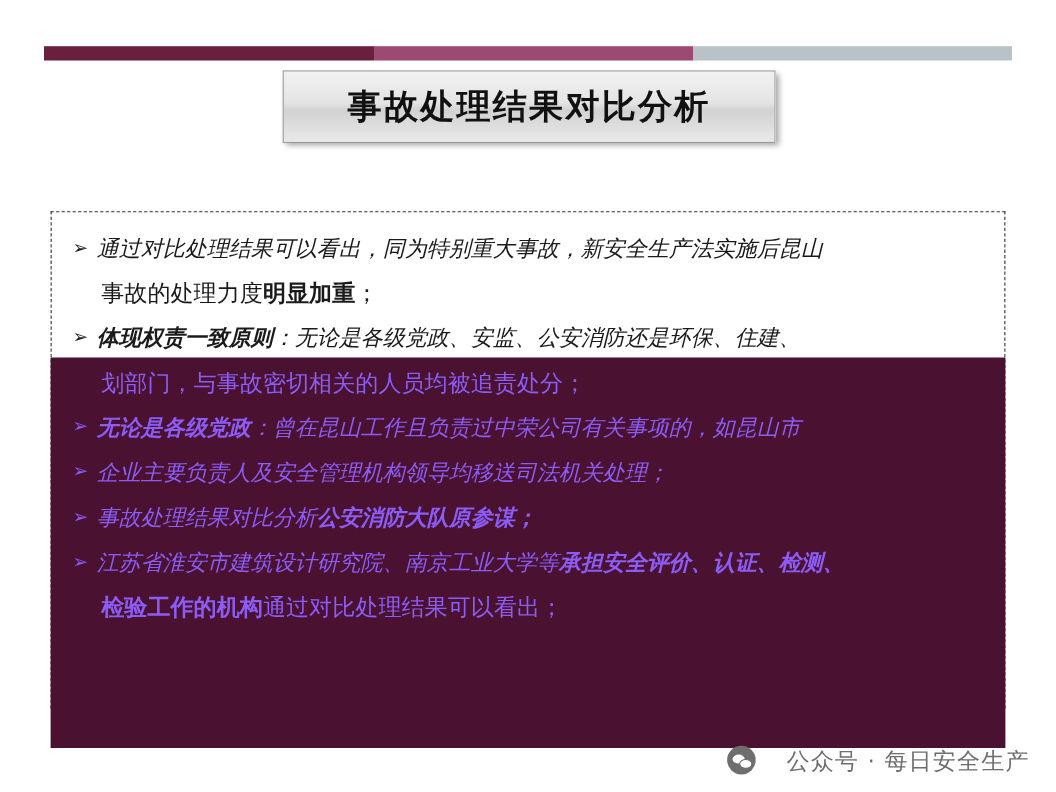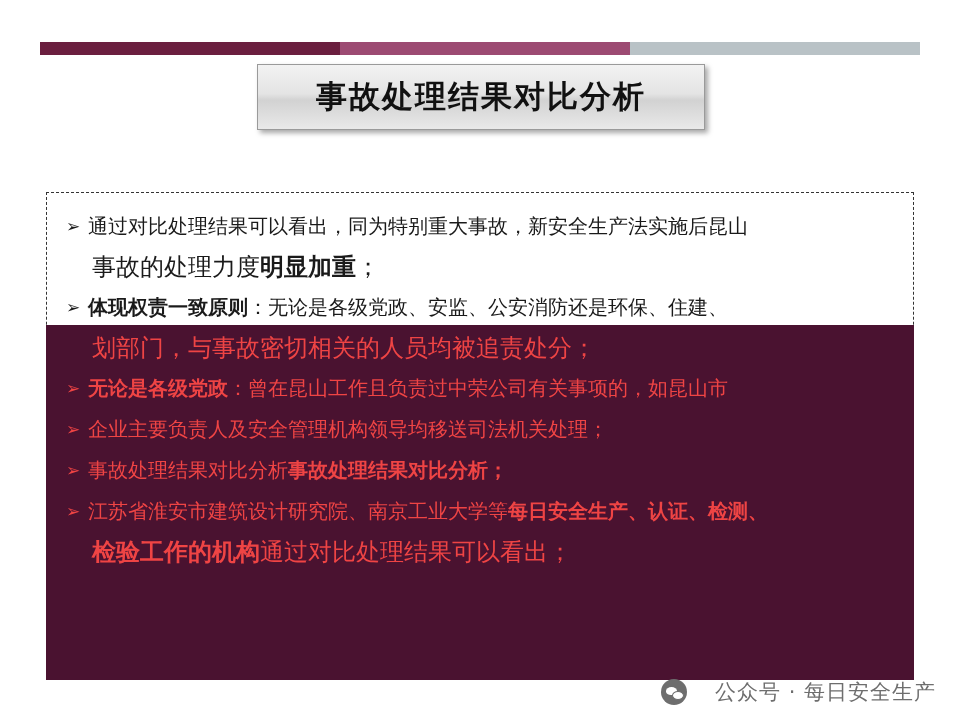--- a/index.html
+++ b/index.html
@@ -94,40 +94,40 @@
     font-size: 17px;
     line-height: 40px;
     text-align: left;
     padding-left: 4px;
     box-sizing: border-box;
   }
   .bullet-body {
     font-size: 20px;
     line-height: 40px;
     flex: 1;
+    font-style: italic;
   }
   .indent {
     padding-left: 30px;
-    font-size: 24px;
+    font-size: 21px;
     line-height: 40px;
   }
-  .dark .bullet-mark, .dark .bullet-body, .dark .indent { color: #ef4444; }
+  .dark .bullet-mark, .dark .bullet-body, .dark .indent { color: #8b5cf6; }
   .light .bullet-mark, .light .bullet-body, .light .indent { color: #1a1a1a; }
   .b { font-weight: bold; }
 
   
   .para { margin-bottom: 0; }
 
   
   .watermark {
     position: absolute;
     right: 24px;
     bottom: 14px;
     display: flex;
-    align-items: center;
     gap: 28px;
   }
   .wechat-badge {
     width: 26px;
     height: 26px;
     border-radius: 50%;
     background: #6e6e6e;
     position: relative;
   }
   .wechat-badge::before {
@@ -196,27 +196,27 @@
     </div>
     <div class="para dark">
       <div class="bullet-row">
         <div class="bullet-mark">➢</div>
         <div class="bullet-body"><span>企业主要负责人及安全管理机构领导均移送司法机关处理；</span></div>
       </div>
     </div>
     <div class="para dark">
       <div class="bullet-row">
         <div class="bullet-mark">➢</div>
-        <div class="bullet-body"><span>事故处理结果对比分析</span><span class="b">事故处理结果对比分析；</span></div>
-      </div>
-    </div>
-    <div class="para dark">
-      <div class="bullet-row">
-        <div class="bullet-mark">➢</div>
-        <div class="bullet-body"><span>江苏省淮安市建筑设计研究院、南京工业大学等</span><span class="b">每日安全生产、认证、检测、</span></div>
+        <div class="bullet-body"><span>事故处理结果对比分析</span><span class="b">公安消防大队原参谋；</span></div>
+      </div>
+    </div>
+    <div class="para dark">
+      <div class="bullet-row">
+        <div class="bullet-mark">➢</div>
+        <div class="bullet-body"><span>江苏省淮安市建筑设计研究院、南京工业大学等</span><span class="b">承担安全评价、认证、检测、</span></div>
       </div>
       <div class="indent"><span class="b">检验工作的机构</span><span>通过对比处理结果可以看出；</span></div>
     </div>
   </div>
 
 <div class="watermark">
   <div class="wechat-badge"></div>
   <div class="watermark-text">公众号 · 每日安全生产</div>
 </div>
 

